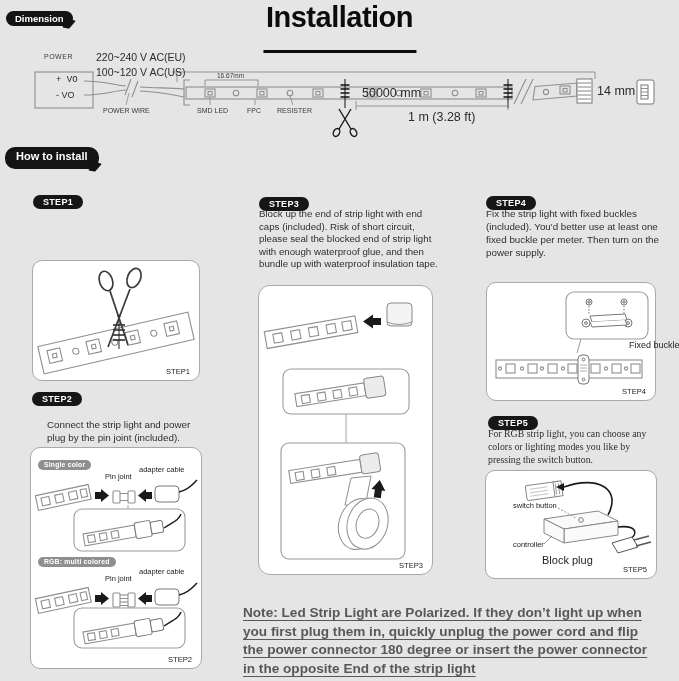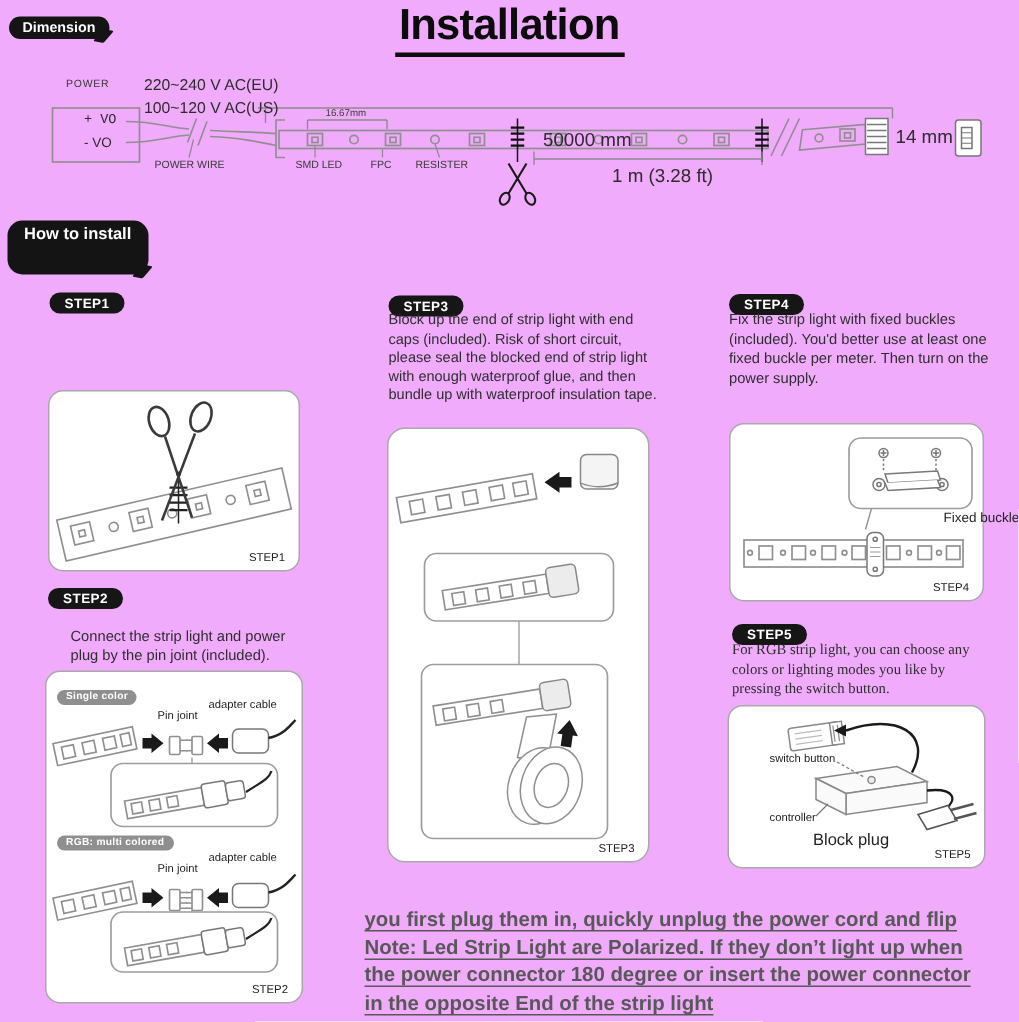--- a/index.html
+++ b/index.html
@@ -1,34 +1,34 @@
 <!DOCTYPE html>
 <html><head>
 <meta charset="utf-8">
 <style>
   html,body{margin:0;padding:0;background:#fff;}
-  .page{position:relative;width:679px;height:681px;background:#f0abfc;overflow:hidden;
+  .page{position:relative;width:679px;height:681px;background:#e5e5e5;overflow:hidden;
         font-family:"Liberation Sans", sans-serif;color:#222;}
   .lbl{position:absolute;white-space:nowrap;color:#3a3a3a;}
   .bubble{position:absolute;background:#141414;color:#fff;font-weight:bold;
           border-radius:10px;line-height:1;z-index:3;}
   .bubble::after{content:"";position:absolute;width:8px;height:8px;background:#141414;
           right:0px;bottom:-2px;transform:skewX(-35deg) rotate(10deg);border-radius:1px;z-index:-1;}
   .step-badge{position:absolute;background:#161616;color:#fff;font-weight:bold;
           font-size:9px;padding:2.5px 10px 2px;border-radius:8px;line-height:1;letter-spacing:.3px;}
   .step-badge::after{content:"";position:absolute;width:6px;height:6px;background:#161616;
           right:-1px;bottom:-1px;transform:skewX(-35deg);border-radius:1px;z-index:-1;}
   .step-text{position:absolute;font-size:9.8px;line-height:13px;color:#2e2e2e;}
   .ibox{position:absolute;border:1.3px solid #a9a9a9;border-radius:10px;background:#fff;}
   .cap{position:absolute;right:9px;bottom:4px;font-size:7.6px;color:#222;}
   .gpill{position:absolute;background:#8f8f8f;color:#fff;font-size:6.8px;font-weight:bold;
          padding:2px 6px 1.5px;border-radius:7px;line-height:1;letter-spacing:.2px;}
   .title{position:absolute;left:50%;transform:translateX(-50%);top:1px;
          font-family:"Liberation Sans", sans-serif;font-weight:800;font-size:29px;
-         letter-spacing:-.5px;color:#0c0c0c;border-bottom:3.5px solid #0c0c0c;padding:0 3px 1px;}
+         letter-spacing:-.5px;color:#0c0c0c;border-bottom:3.5px solid #0c0c0c;padding:0 3px 16px;}
   .note{position:absolute;left:243px;top:604px;width:436px;font-weight:bold;
         font-size:13.6px;line-height:18.6px;color:#585858;}
   .note span{display:block;text-decoration:underline;text-underline-offset:3px;}
   svg{position:absolute;left:0;top:0;overflow:visible;}
   .ln{stroke:#8f8f8f;stroke-width:1.1;fill:none;}
   .blk{fill:#1a1a1a;stroke:none;}
 </style>
 </head>
 <body>
 
@@ -131,21 +131,21 @@
   <span class="lbl" style="left:96px;top:66px;font-size:10.5px;color:#2c2c2c;">100~120 V AC(US)</span>
   <span class="lbl" style="left:362px;top:55px;font-size:12.5px;color:#2c2c2c;margin-top:31px;">50000 mm</span>
   <span class="lbl" style="left:217px;top:72px;font-size:6.5px;">16.67mm</span>
   <span class="lbl" style="left:103px;top:107px;font-size:7px;">POWER WIRE</span>
   <span class="lbl" style="left:197px;top:107px;font-size:7px;">SMD LED</span>
   <span class="lbl" style="left:247px;top:107px;font-size:7px;">FPC</span>
   <span class="lbl" style="left:277px;top:107px;font-size:7px;">RESISTER</span>
   <span class="lbl" style="left:408px;top:110px;font-size:12.5px;color:#2c2c2c;text-align:center;">1 m (3.28 ft)</span>
   <span class="lbl" style="left:597px;top:84px;font-size:12.5px;color:#2c2c2c;">14 mm</span>
 
-  <span class="bubble" style="left:5px;top:147px;font-size:11px;padding:4px 11px 21px;">How to install</span>
+  <span class="bubble" style="left:5px;top:147px;font-size:11px;padding:4px 11px 7px;">How to install</span>
 
   <span class="step-badge" style="left:33px;top:195px;">STEP1</span>
   <div class="ibox" style="left:32px;top:260px;width:166px;height:119px;">
     <svg width="166" height="119" viewBox="0 0 166 119">
       <g transform="rotate(-13 83 82)">
         <rect x="6" y="68" width="154" height="28" fill="#ffffff" class="ln"></rect>
         <g class="ln">
           <rect x="14" y="74" width="13" height="13"></rect>
             <rect x="18.5" y="78.5" width="4" height="4"></rect>
           <rect x="54" y="74" width="13" height="13"></rect>
@@ -396,19 +396,19 @@
       <path d="M72 37 L90 47" stroke="#777" stroke-width="0.8" stroke-dasharray="2 1.6"></path>
       <path d="M58 73 L66 65" stroke="#777" stroke-width="0.8"></path>
     </svg>
     <span class="lbl" style="left:27px;top:30px;font-size:7.5px;color:#222;">switch button</span>
     <span class="lbl" style="left:27px;top:69px;font-size:7.5px;color:#222;">controller</span>
     <span class="lbl" style="left:56px;top:83px;font-size:11px;color:#222;">Block plug</span>
     <span class="cap">STEP5</span>
   </div>
 
   <div class="note">
+    <span>Note: Led Strip Light are Polarized. If they don’t light up when</span>
     <span>you first plug them in, quickly unplug the power cord and flip</span>
-    <span>Note: Led Strip Light are Polarized. If they don’t light up when</span>
     <span>the power connector 180 degree or insert the power connector</span>
     <span>in the opposite End of the strip light</span>
   </div>
 
 </div>
 
 </body></html>

